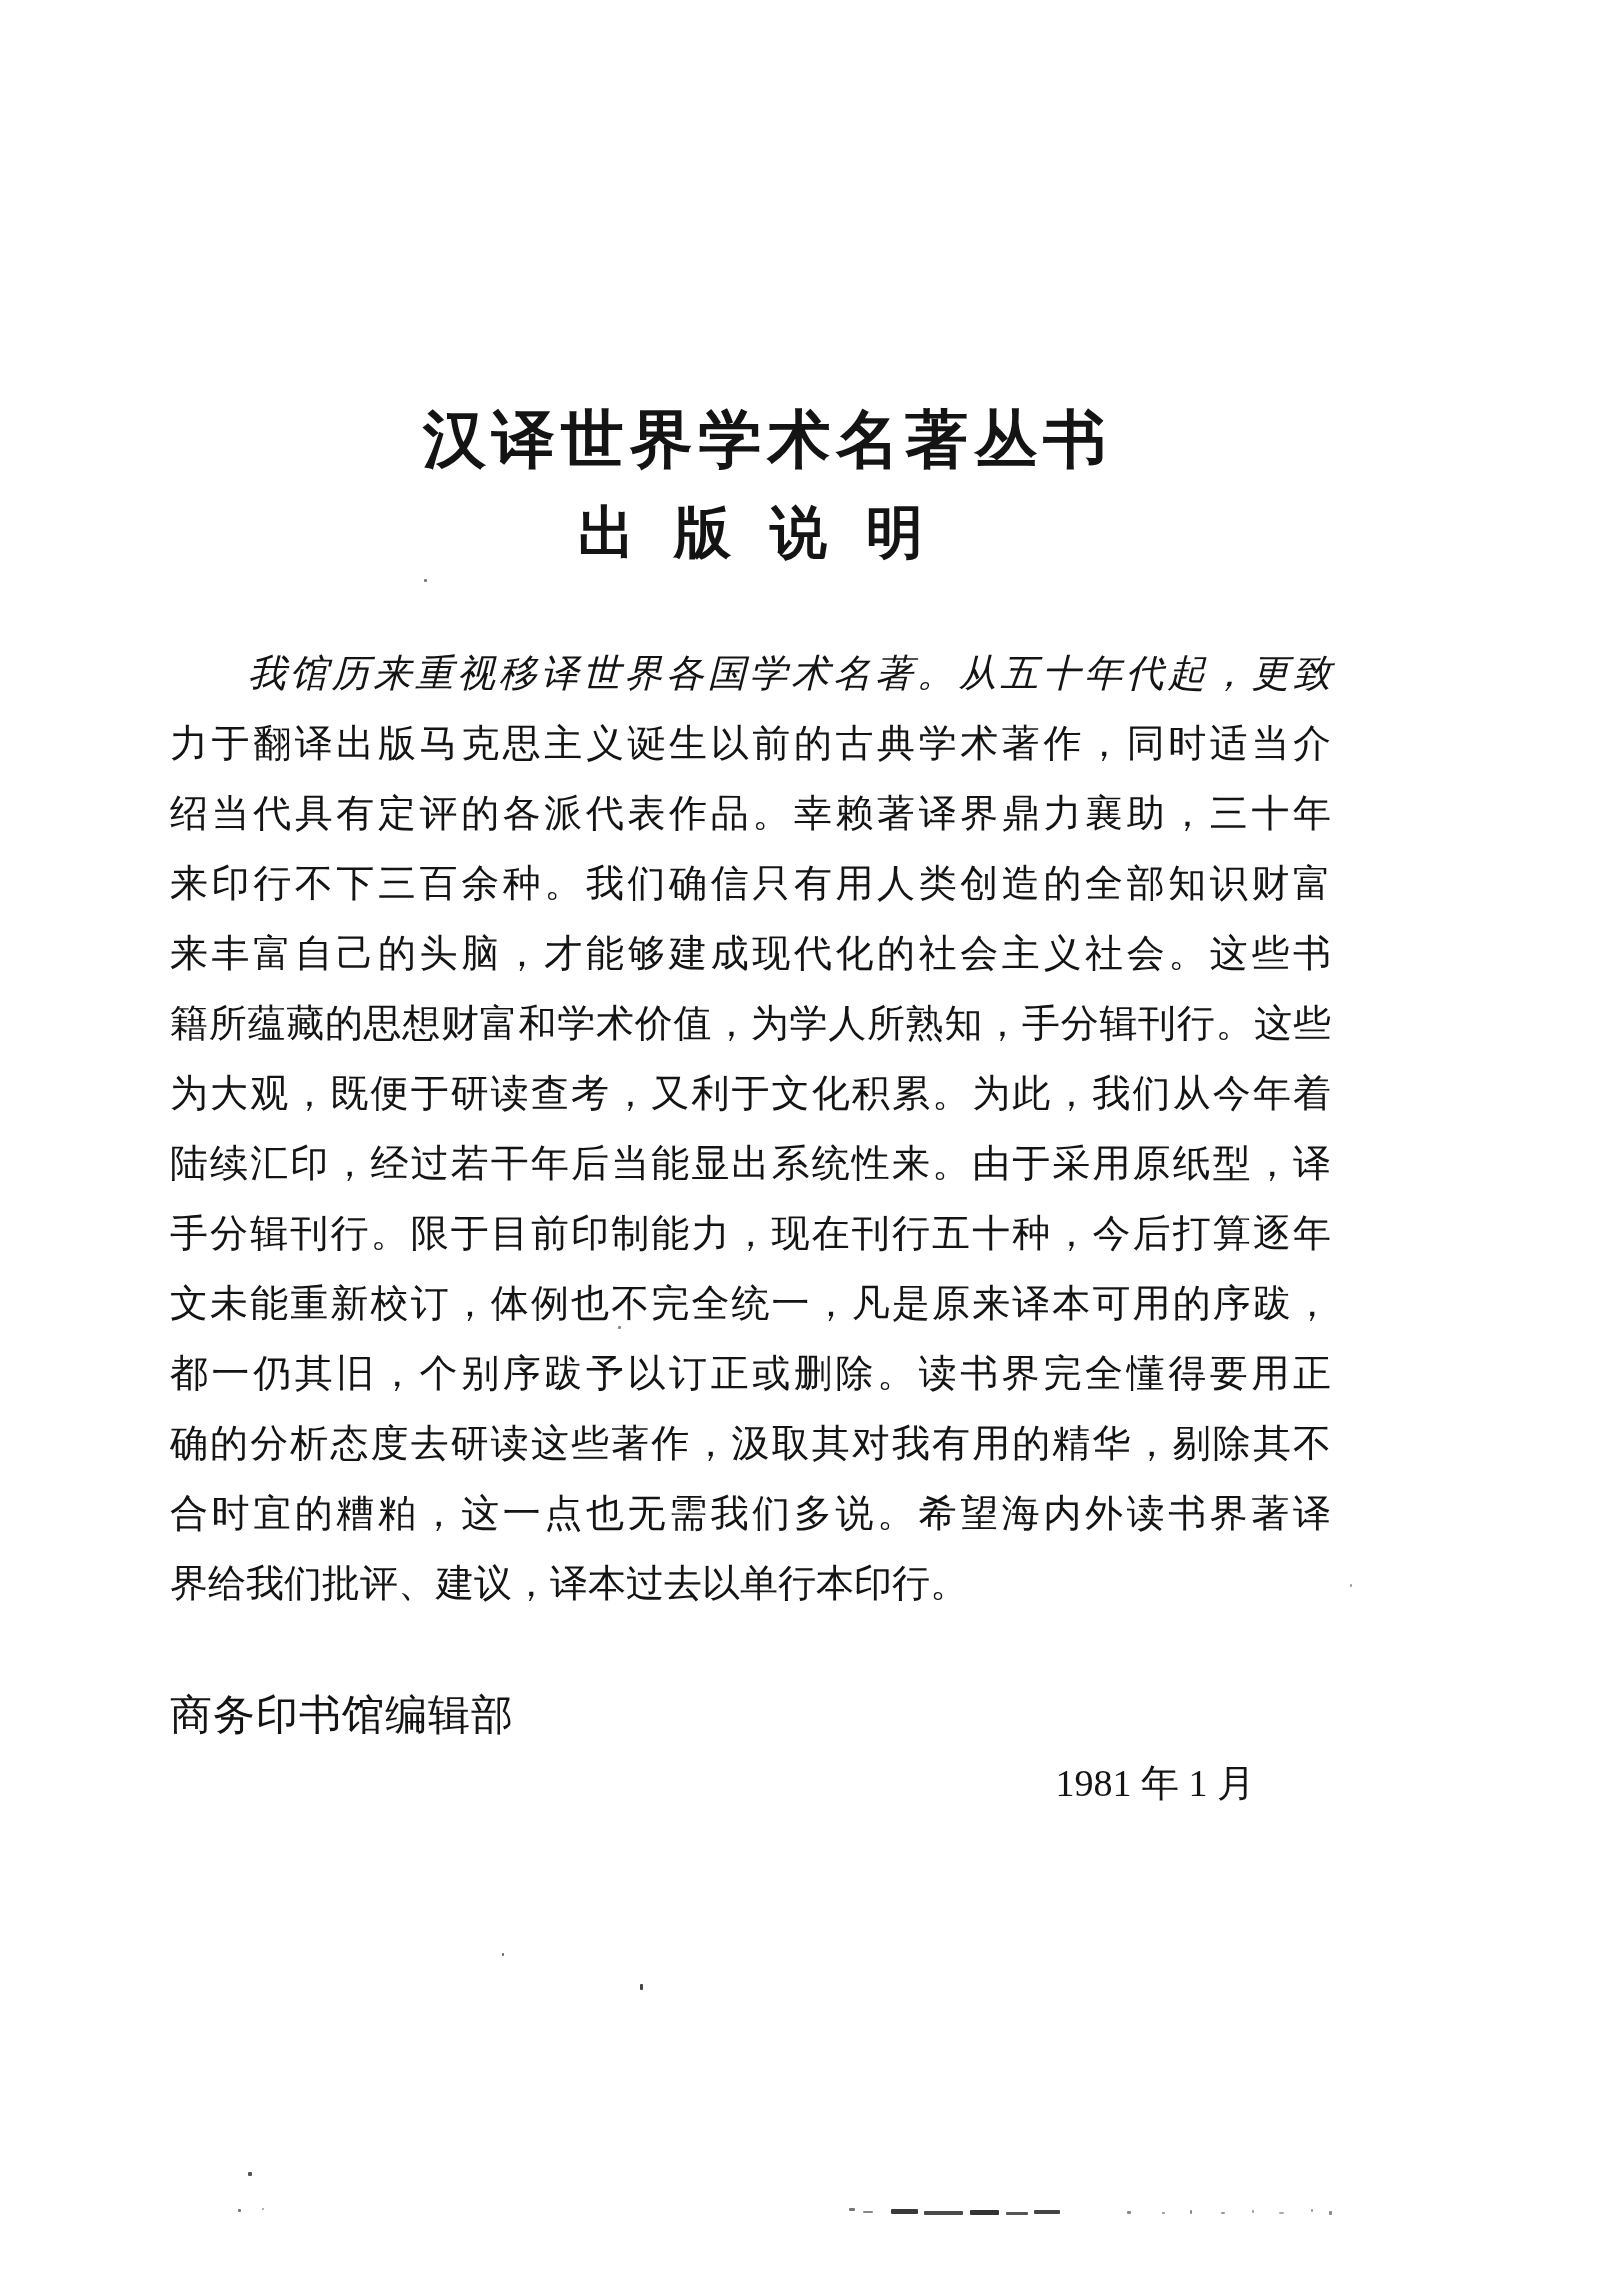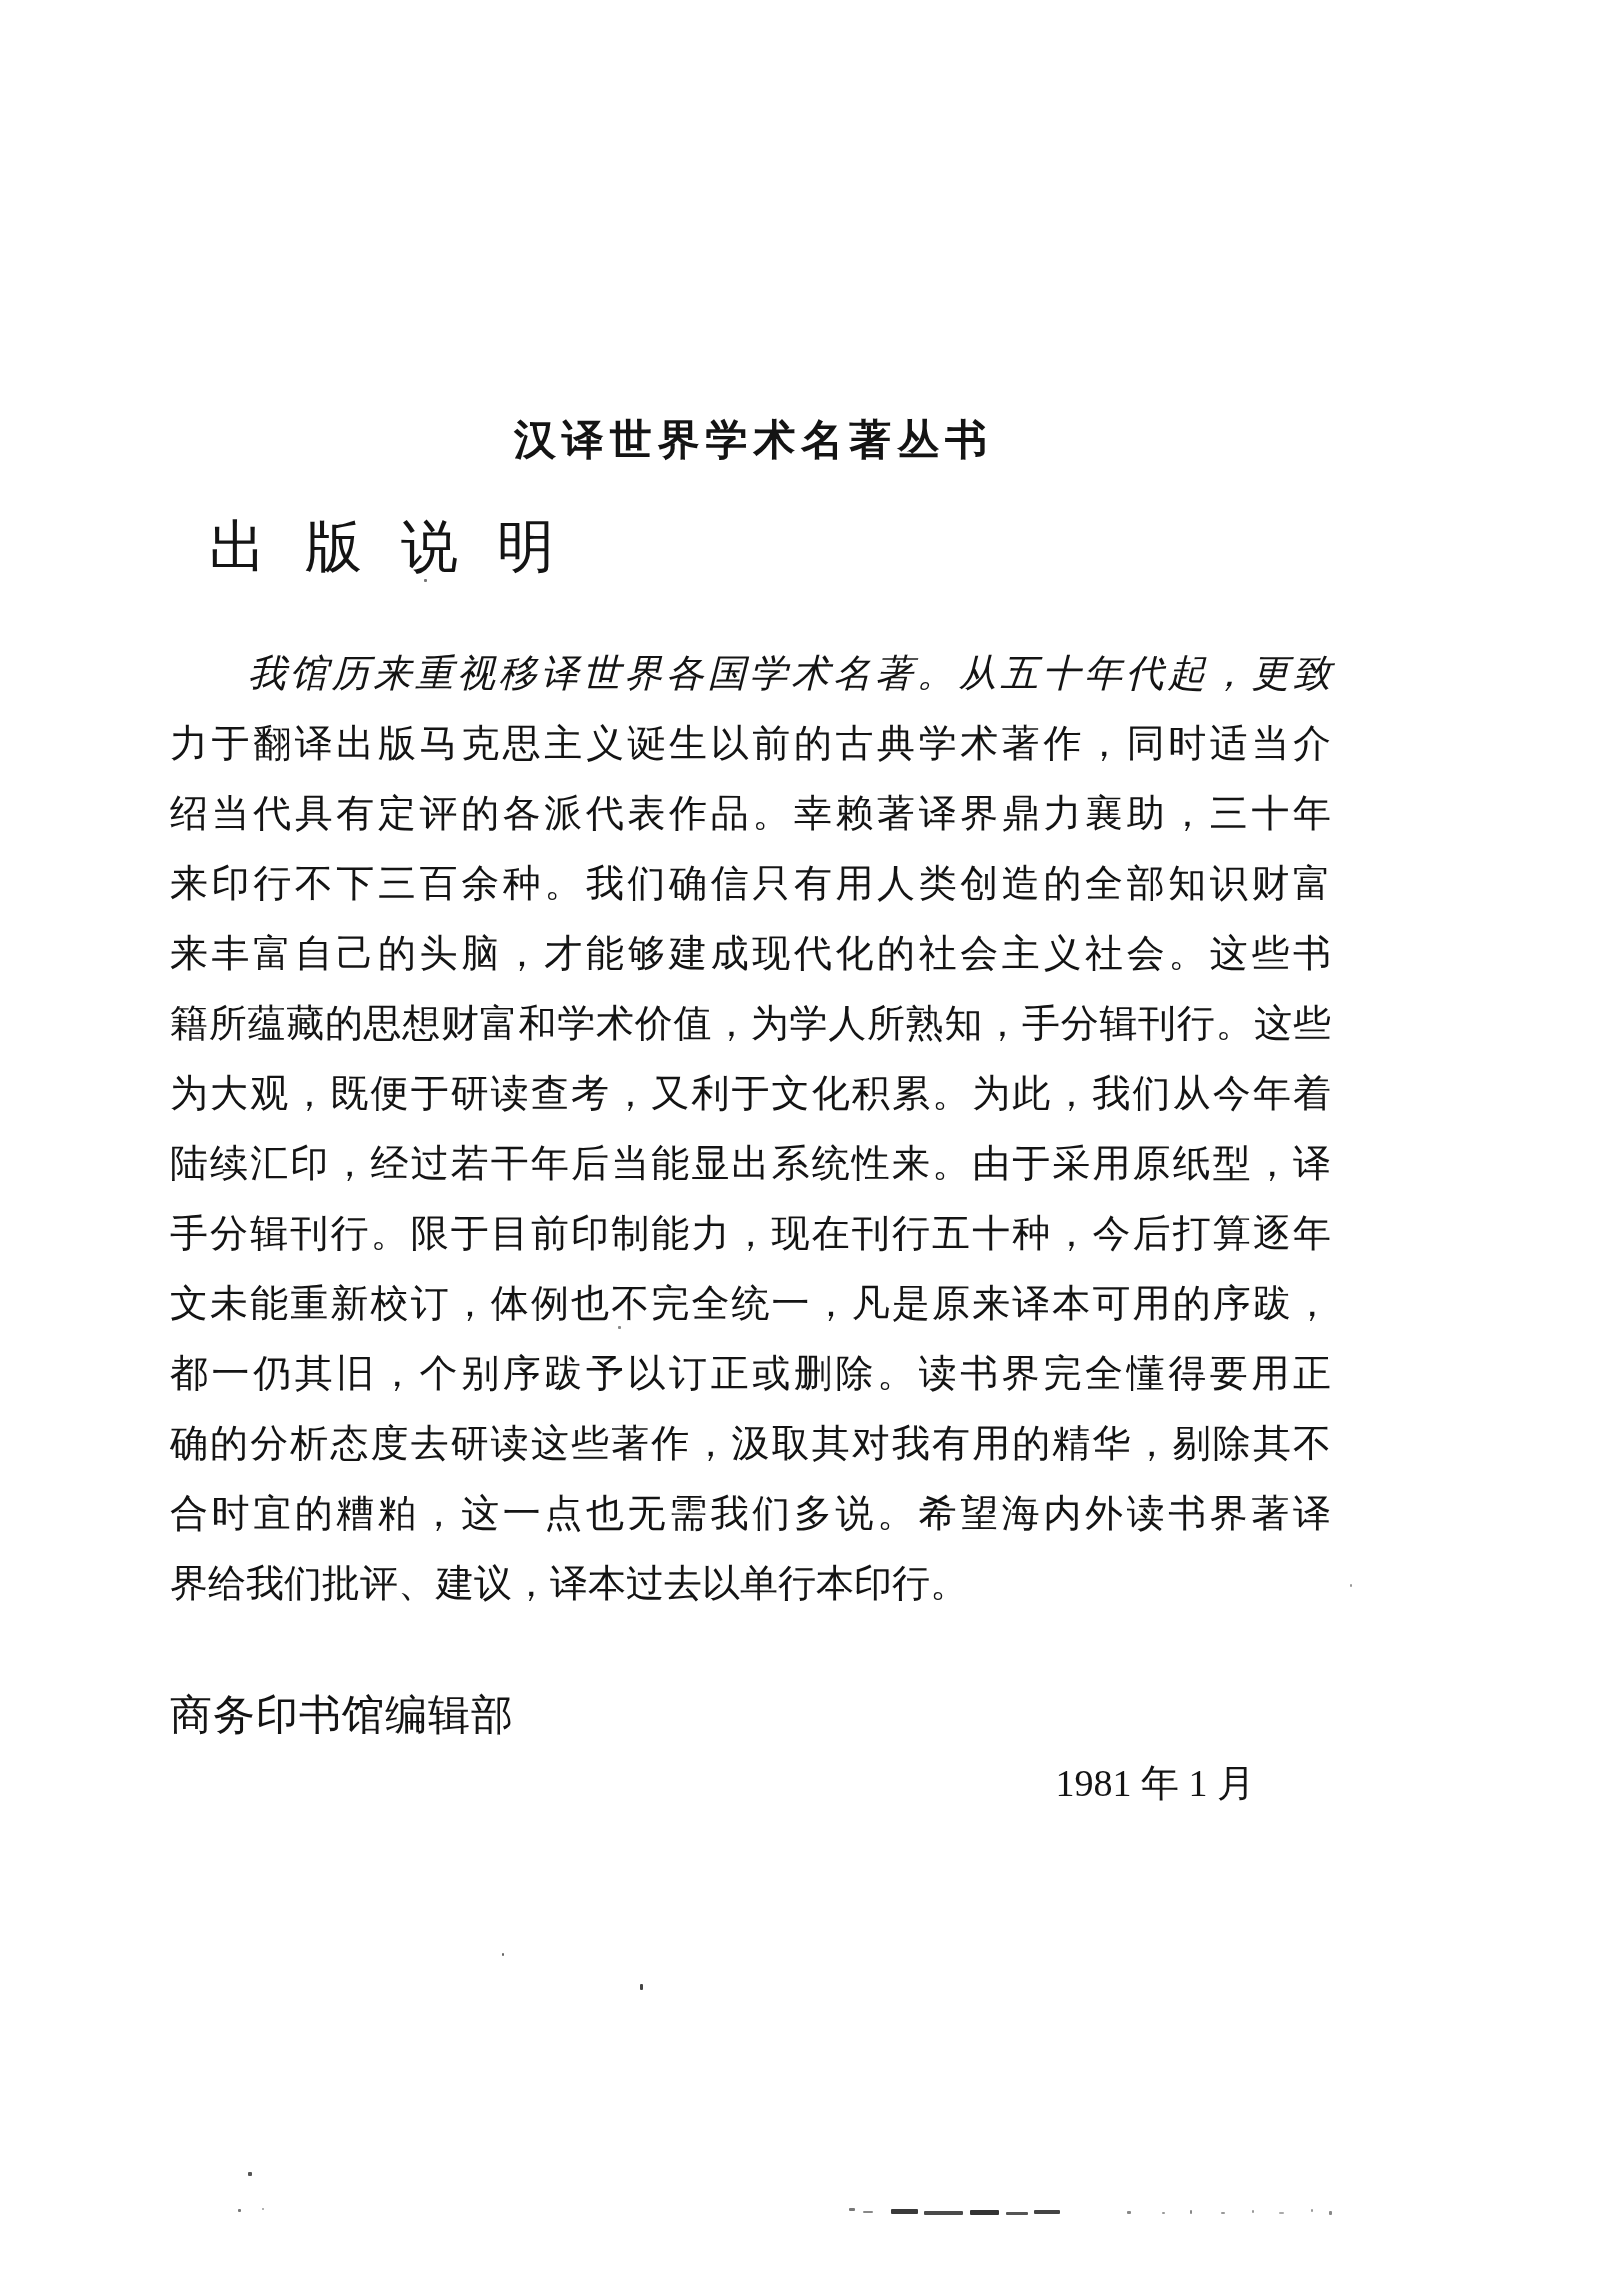--- a/index.html
+++ b/index.html
@@ -15,39 +15,39 @@
   .content {
     position: absolute;
     left: 170px;
     top: 0;
     width: 1161px;
     height: 100%;
   }
   .series-title {
     position: absolute;
     top: 410px;
-    left: 0;
+    left: 14px;
     width: 100%;
     text-align: center;
-    font-size: 42px;
+    font-size: 63px;
     font-weight: bold;
     letter-spacing: 5.9px;
     padding-left: 5.9px;
     box-sizing: border-box;
     line-height: 61px;
     white-space: nowrap;
   }
   .section-title {
     position: absolute;
-    top: 516px;
+    top: 502px;
     left: 0;
     width: 100%;
-    text-align: left;
+    text-align: center;
     font-size: 57px;
-    font-weight: normal;
+    font-weight: bold;
     letter-spacing: 39px;
     padding-left: 39px;
     box-sizing: border-box;
     line-height: 61px;
     white-space: nowrap;
   }
   .paragraph {
     position: absolute;
     top: 638px;
     left: 0;

